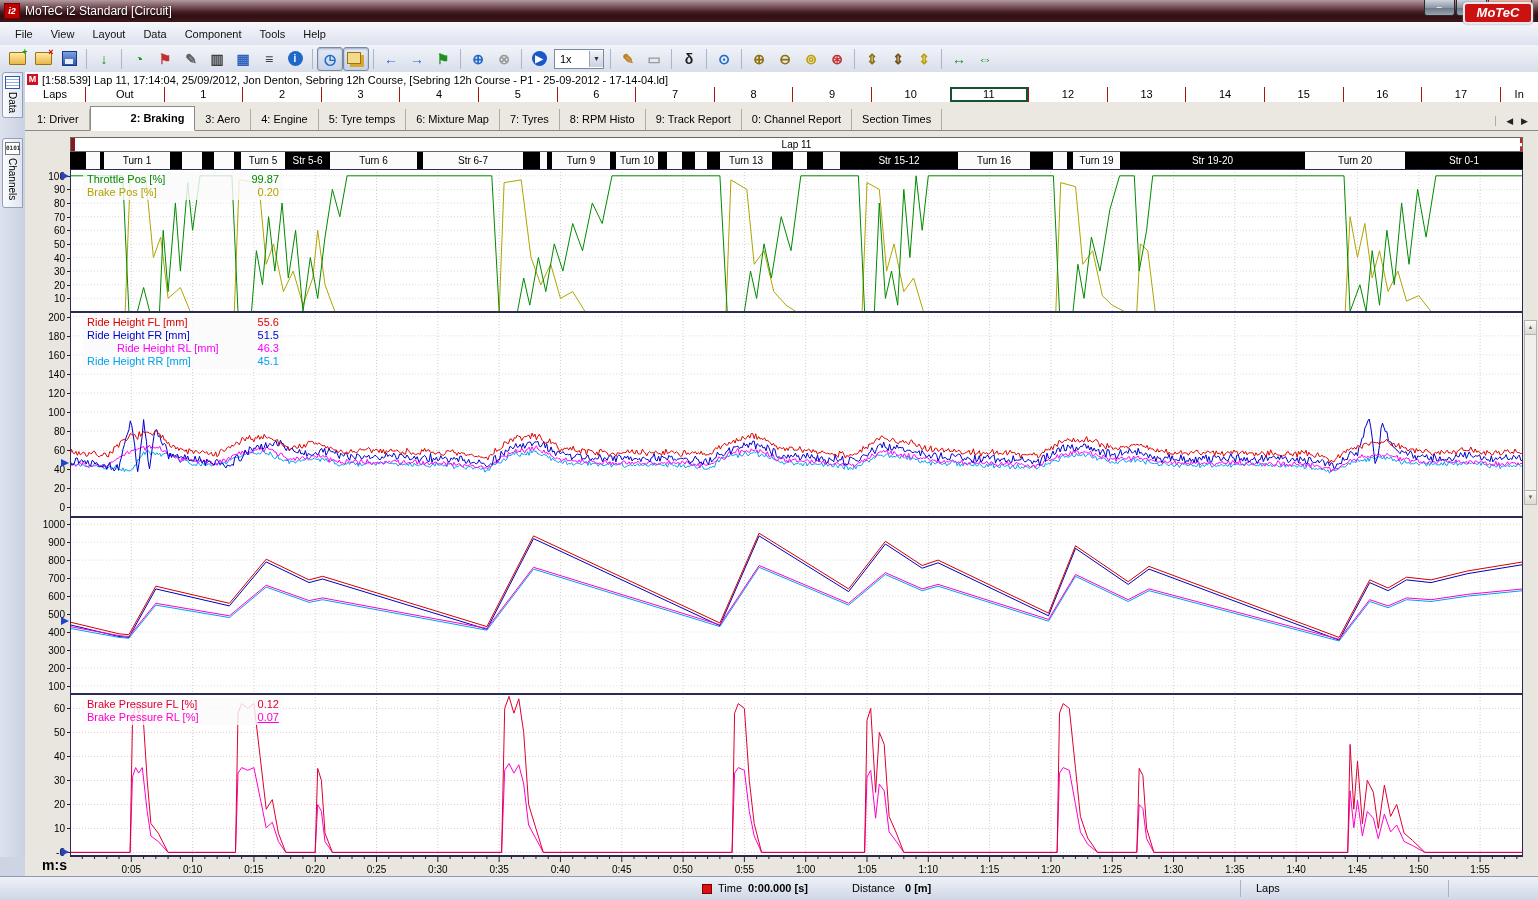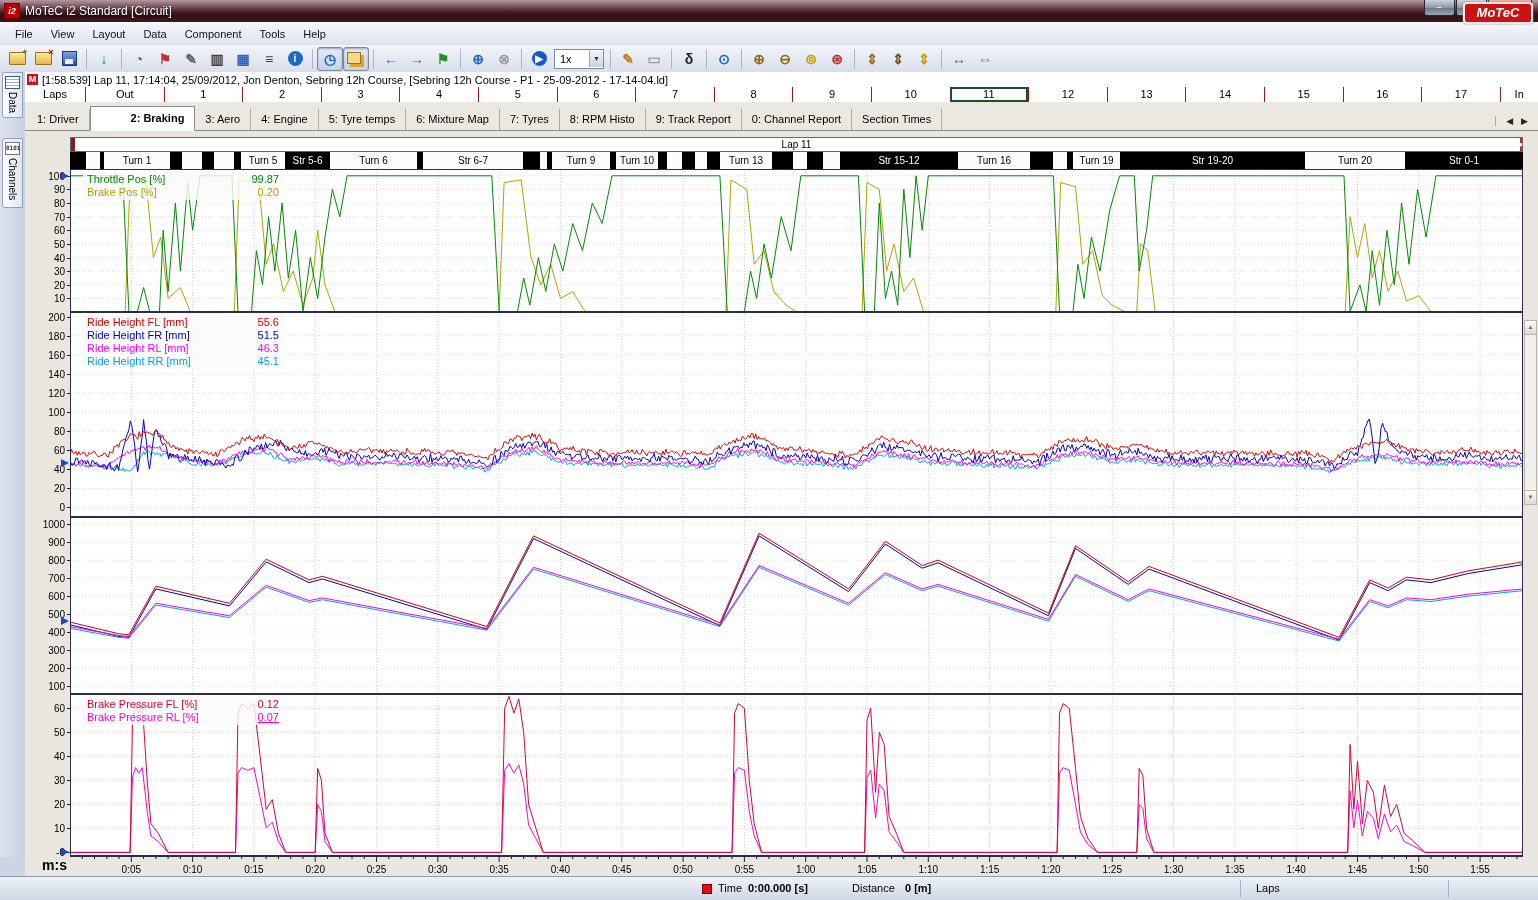--- a/index.html
+++ b/index.html
@@ -494,21 +494,21 @@
       <div class="legend">
         <div class="lrow">
           <span class="llab" style="color: rgb(221, 0, 0);">Ride Height FL [mm]</span>
           <span class="lval" style="color: rgb(221, 0, 0);">55.6</span>
         </div>
         <div class="lrow">
           <span class="llab" style="color: rgb(0, 0, 204);">Ride Height FR [mm]</span>
           <span class="lval" style="color: rgb(0, 0, 204);">51.5</span>
         </div>
         <div class="lrow">
-          <span class="llab" style="color: rgb(255, 0, 255);">Ride Height RL [mm]</span>
+          <span class="llab" style="color: rgb(255, 0, 255); margin-left: 30px;">Ride Height RL [mm]</span>
           <span class="lval" style="color: rgb(255, 0, 255);">46.3</span>
         </div>
         <div class="lrow">
           <span class="llab" style="color: rgb(0, 162, 238);">Ride Height RR [mm]</span>
           <span class="lval" style="color: rgb(0, 162, 238);">45.1</span>
         </div>
       </div>
       <div class="cursor-arrow" style="top: 146.651px;"></div>
     </div>
     <div class="panel" style="top: 386px; height: 177px;">

